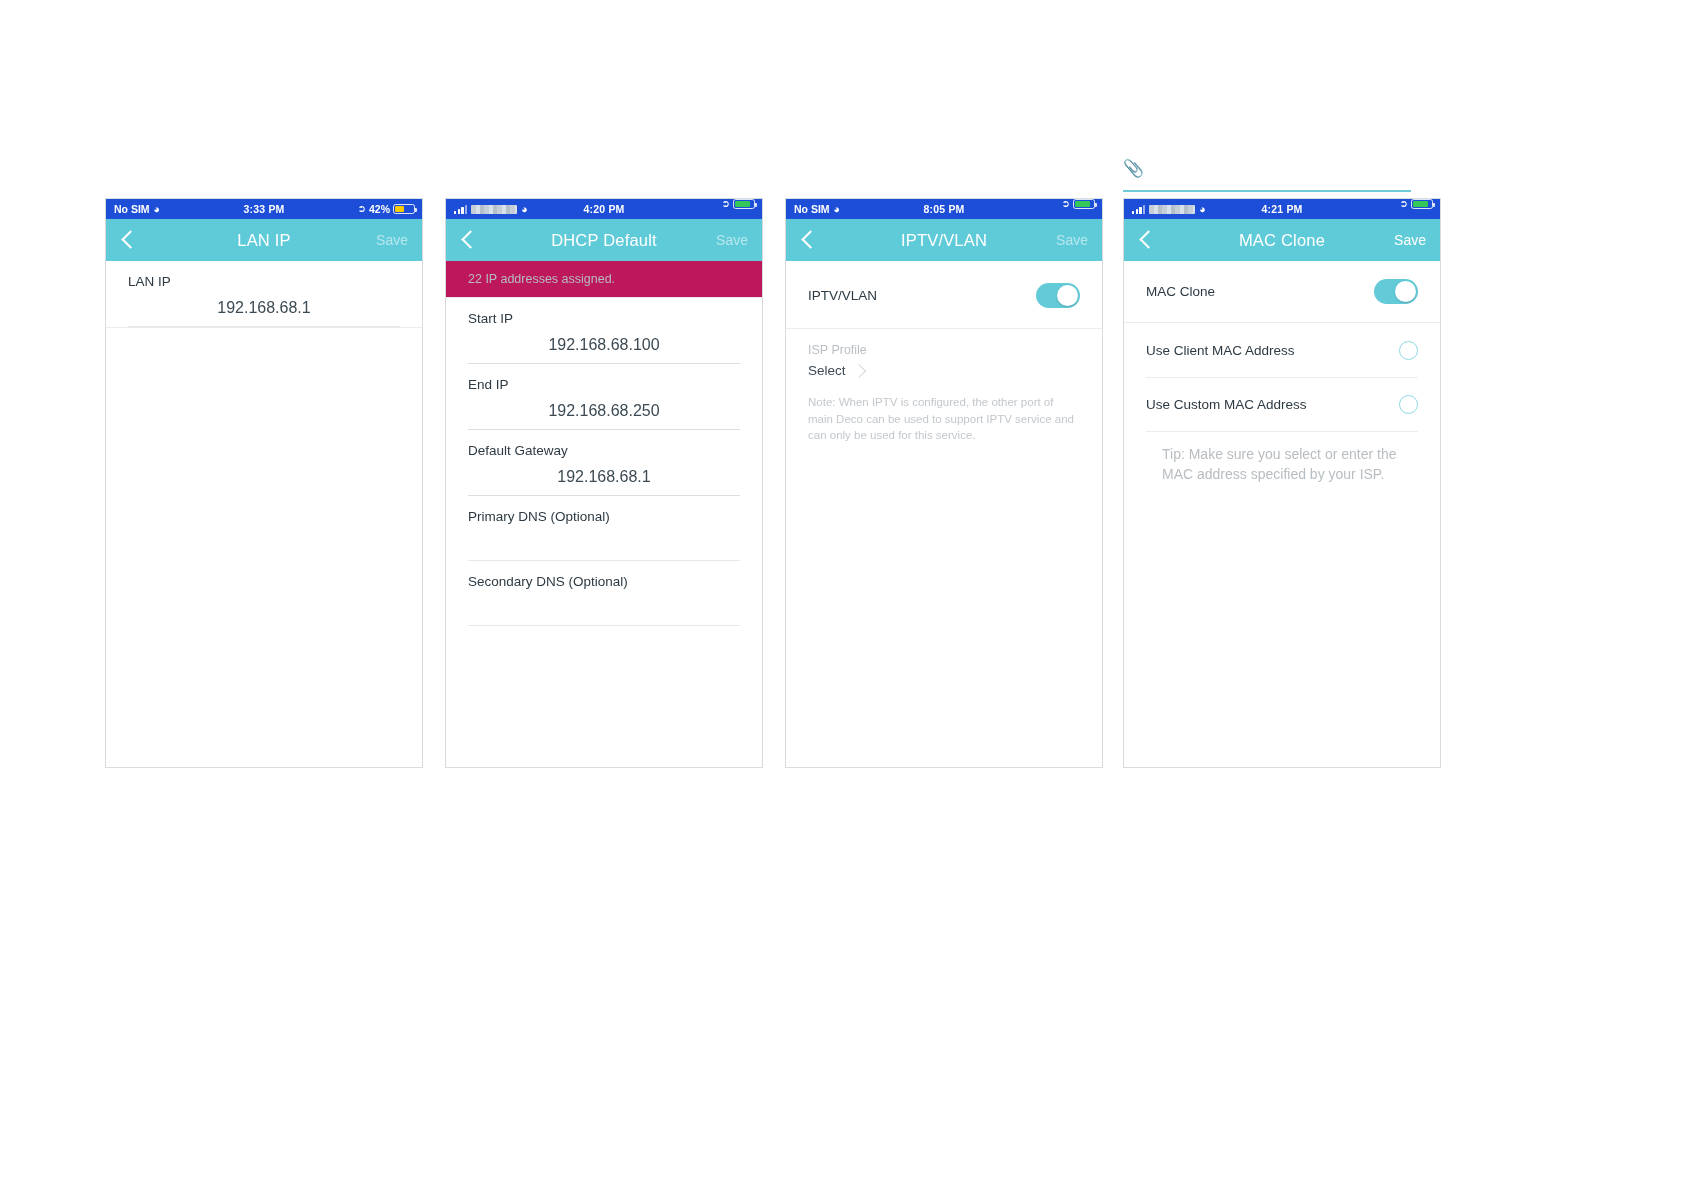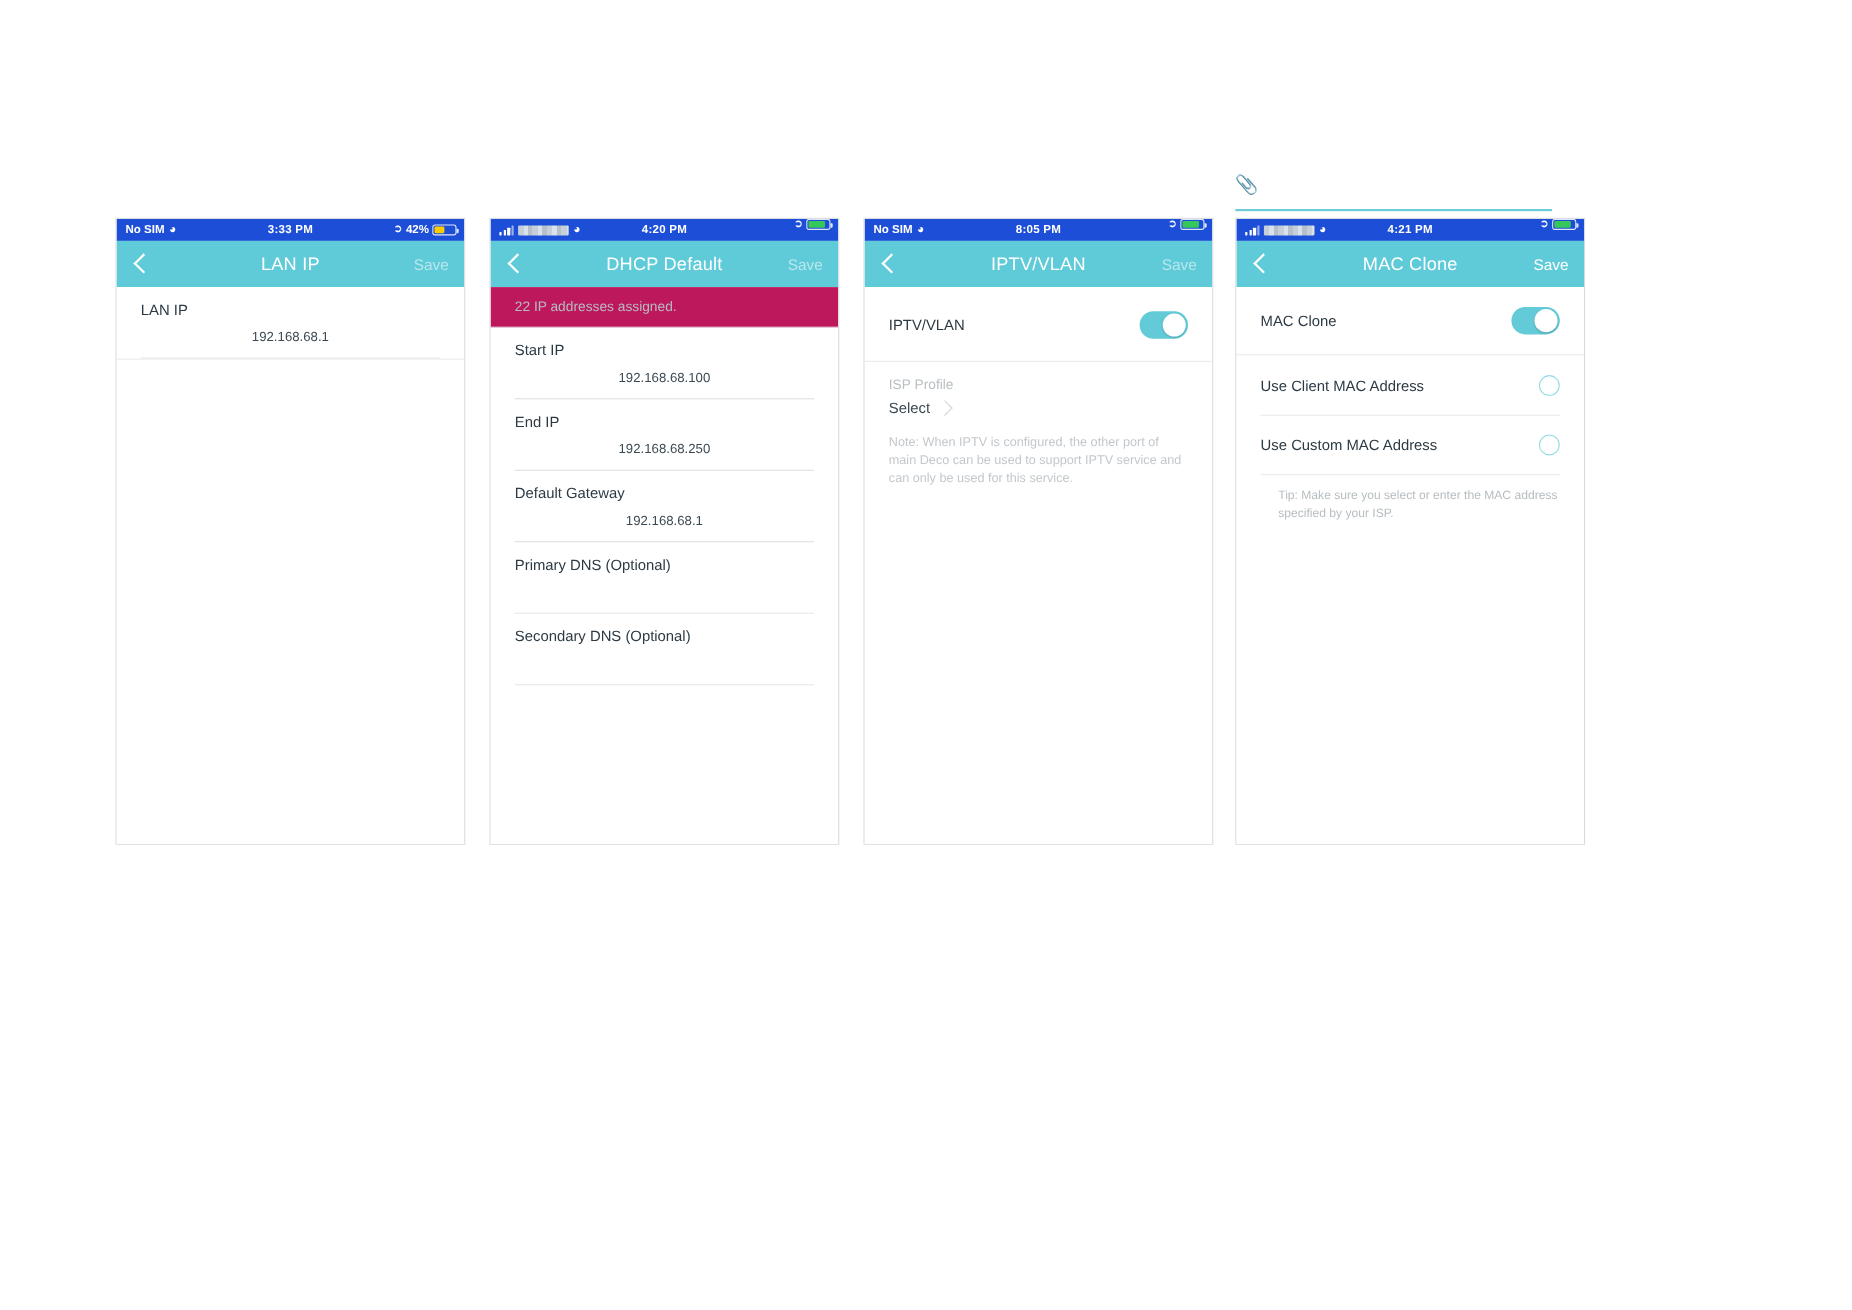--- a/index.html
+++ b/index.html
@@ -82,21 +82,21 @@
   .banner{
     background:#be185d;border-bottom:1px solid #ececee;
     padding:11px 22px;font-size:12.5px;color:#b6bcc0;
   }
 
   .field{padding:0 22px;}
   .field .flabel{
     font-size:13.5px;color:#2d3a43;padding-top:13px;
   }
   .field .fvalue{
-    font-size:12px;color:#3c4a53;text-align:center;
+    font-size:16px;color:#3c4a53;text-align:center;
     padding:10px 0 9px 0;min-height:17px;
   }
   .field .rule{height:1px;background:#dcdfe1;}
   .field .rule.thin{background:#e6e8ea;}
 
   .row{
     display:flex;align-items:center;justify-content:space-between;
     padding:12px 22px;
   }
   .row-label{font-size:13.5px;color:#2d3a43;}
@@ -130,21 +130,21 @@
   .muted-block{padding:0 22px;}
   .muted-label{font-size:12.5px;color:#b9bfc3;padding-top:14px;}
   .muted-sel{
     font-size:13.5px;color:#3c4a53;padding-top:6px;display:flex;
     align-items:center;
   }
   .note{
     font-size:11.5px;line-height:1.45;color:#c3c8cc;padding:16px 0 0 0;
   }
   .tip{
-    font-size:11px;line-height:1.45;color:#b7bdc1;padding:12px 22px 0 38px;
+    font-size:14px;line-height:1.45;color:#b7bdc1;padding:12px 22px 0 38px;
   }
 
   
   .attach{position:absolute;left:1123px;top:160px;width:288px;}
   .clip{font-size:17px;color:#7a8388;line-height:1;}
   .attach-rule{margin-top:13px;height:1.5px;background:#6FCBD6;}
 </style>
 </head>
 <body>
 

